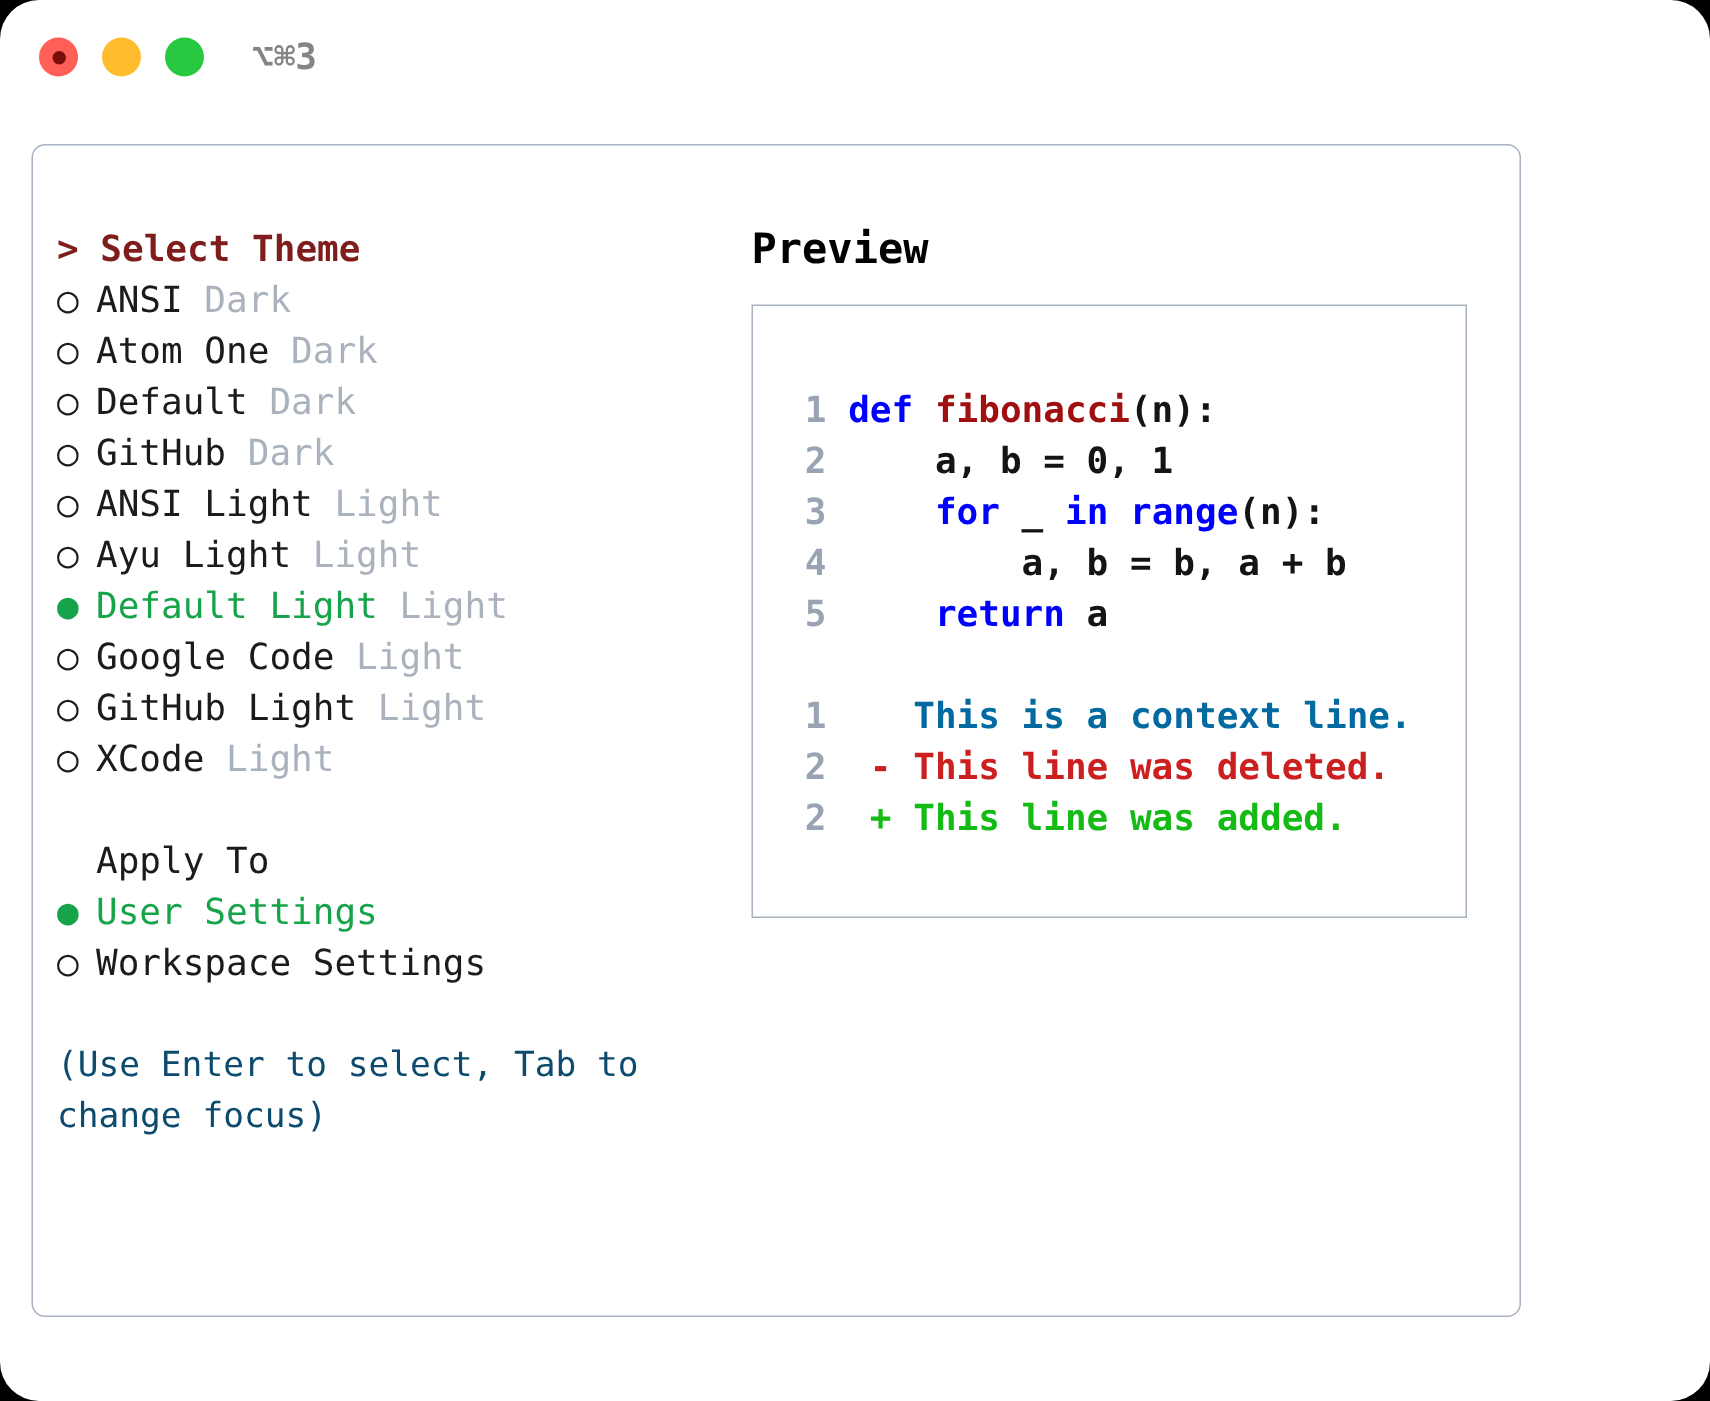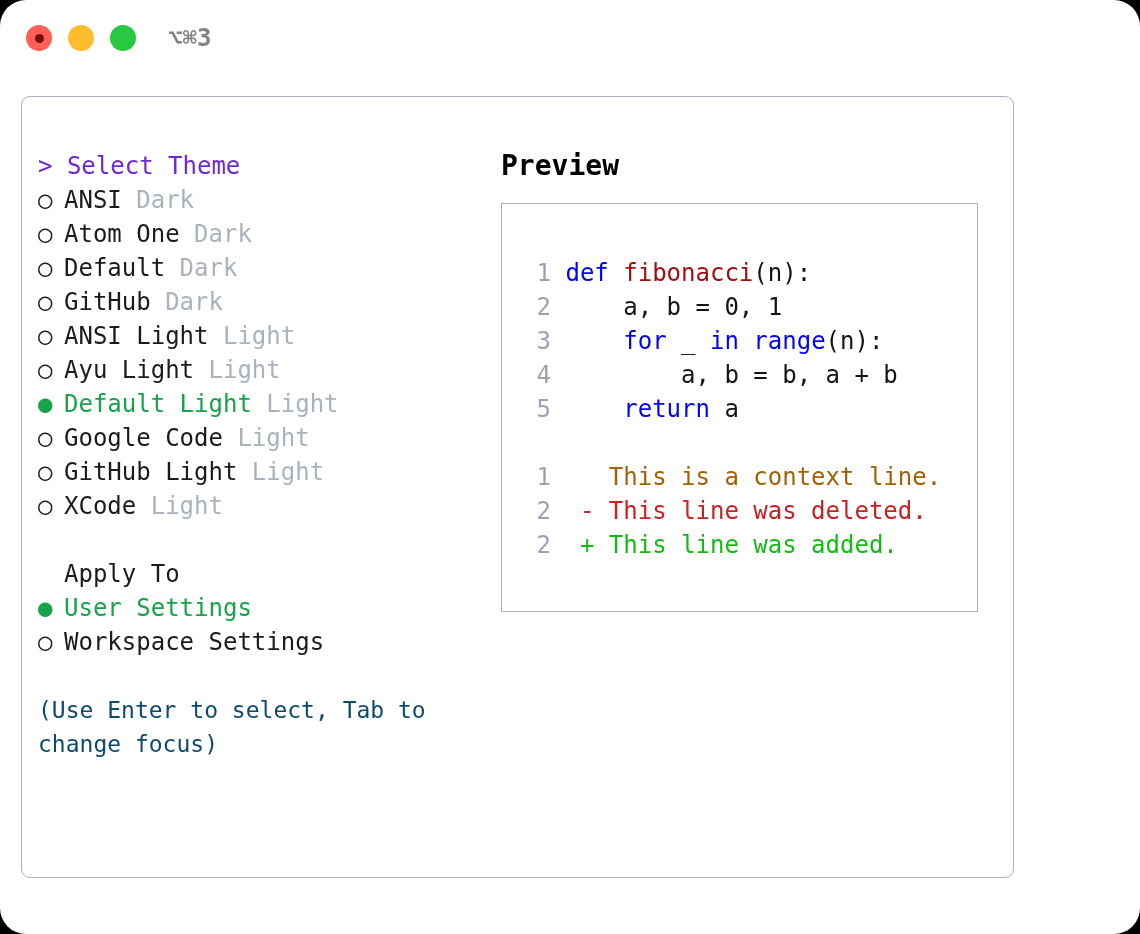--- a/index.html
+++ b/index.html
@@ -99,22 +99,22 @@
     font-size: 24px;
     white-space: pre;
     color: #1b1b1b;
   }
   .marker {
     display: inline-block;
     width: 26px;
     white-space: pre;
   }
   .hdr-row {
-    font-weight: normal;
-    color: #6d28d9;
+    font-weight: bold;
+    color: #7f1d1d;
   }
   .row.selected .name { color: #16a34a; }
   .row.selected .marker { color: #16a34a; }
   .name { color: #1b1b1b; }
   .cat  { color: #aab2bd; }
 
   .section-gap { height: 34px; }
 
   .sub-hdr {
     height: 34px;
@@ -156,35 +156,36 @@
     background: #ffffff;
     position: relative;
   }
   #code {
     position: absolute;
     left: 21px;
     top: 52px;
     font-size: 24px;
     line-height: 34px;
     white-space: pre;
+    font-weight: bold;
   }
   .cline { white-space: pre; }
   .ln {
     display: inline-block;
     width: 28px;
     text-align: right;
     color: #9aa3b3;
     white-space: pre;
   }
   .gap-line { height: 34px; }
 
   .tok-kw   { color: #0000ff; }
   .tok-fn   { color: #a01010; }
   .tok-pl   { color: #141414; }
-  .tok-ctx  { color: #a16207; }
+  .tok-ctx  { color: #0369a1; }
   .tok-del  { color: #cc2020; }
   .tok-add  { color: #15bb15; }
 </style>
 </head>
 <body>
 
 <div id="window">
 
   <div id="titlebar">
     <div class="lights">

